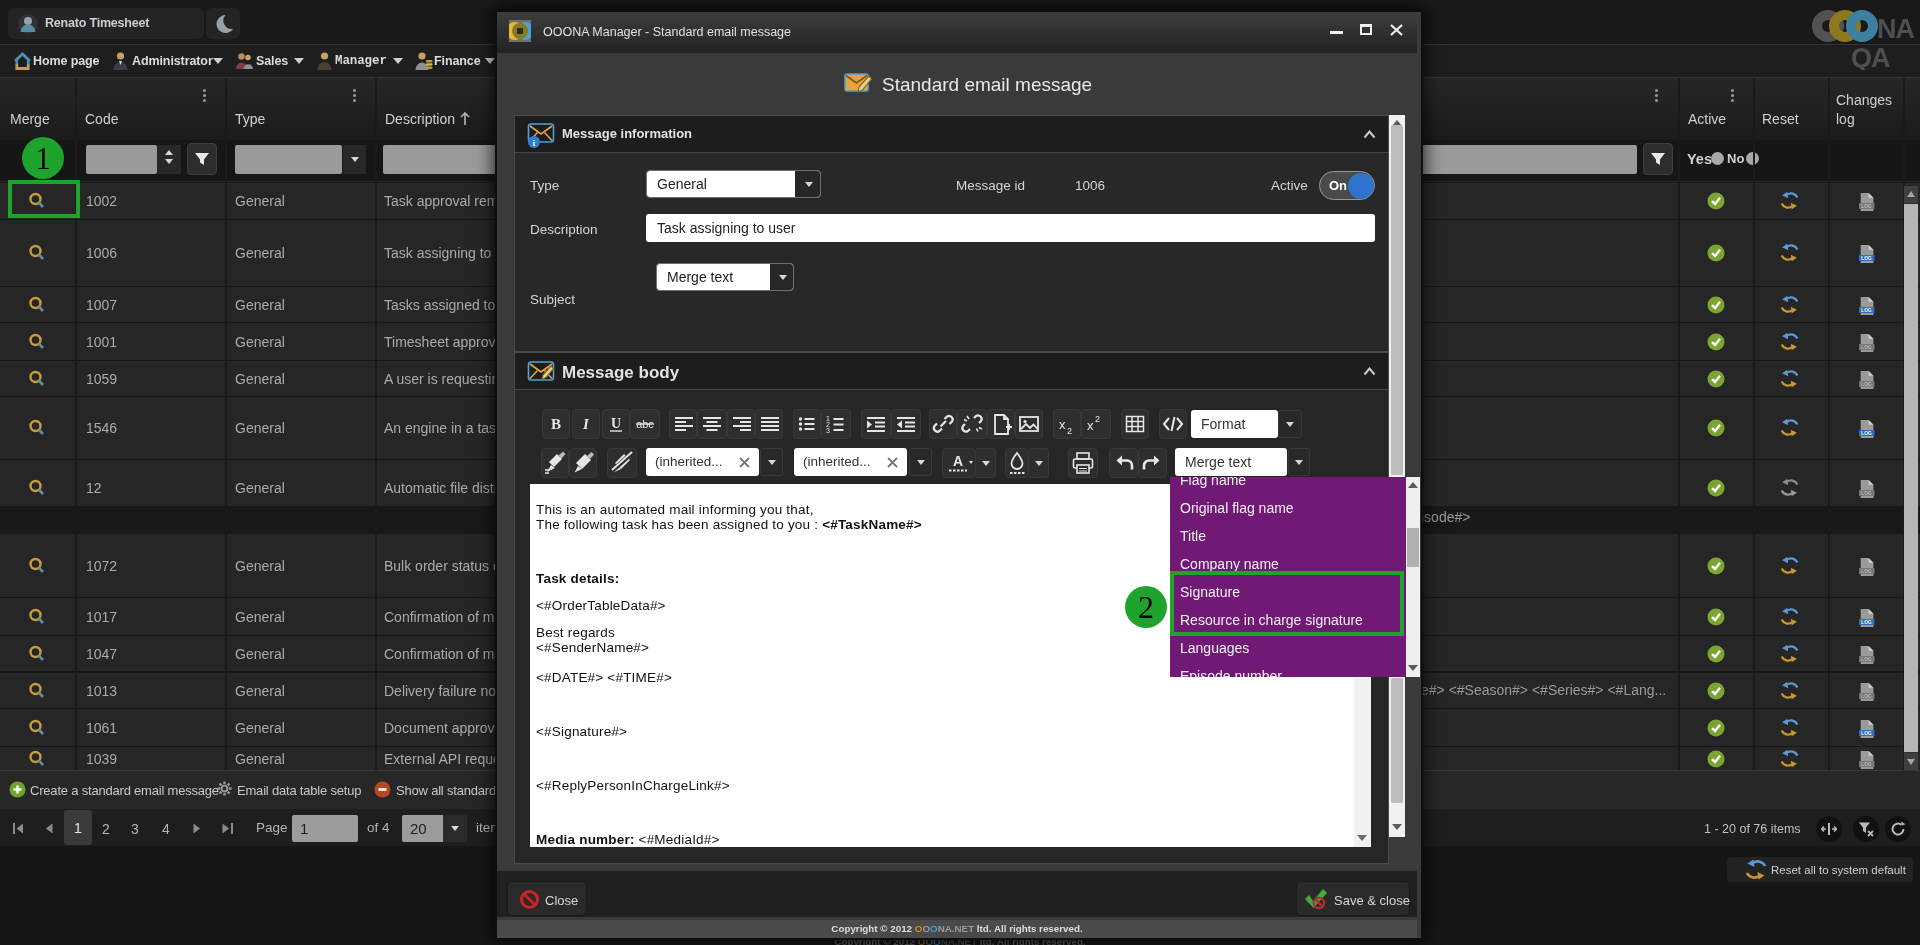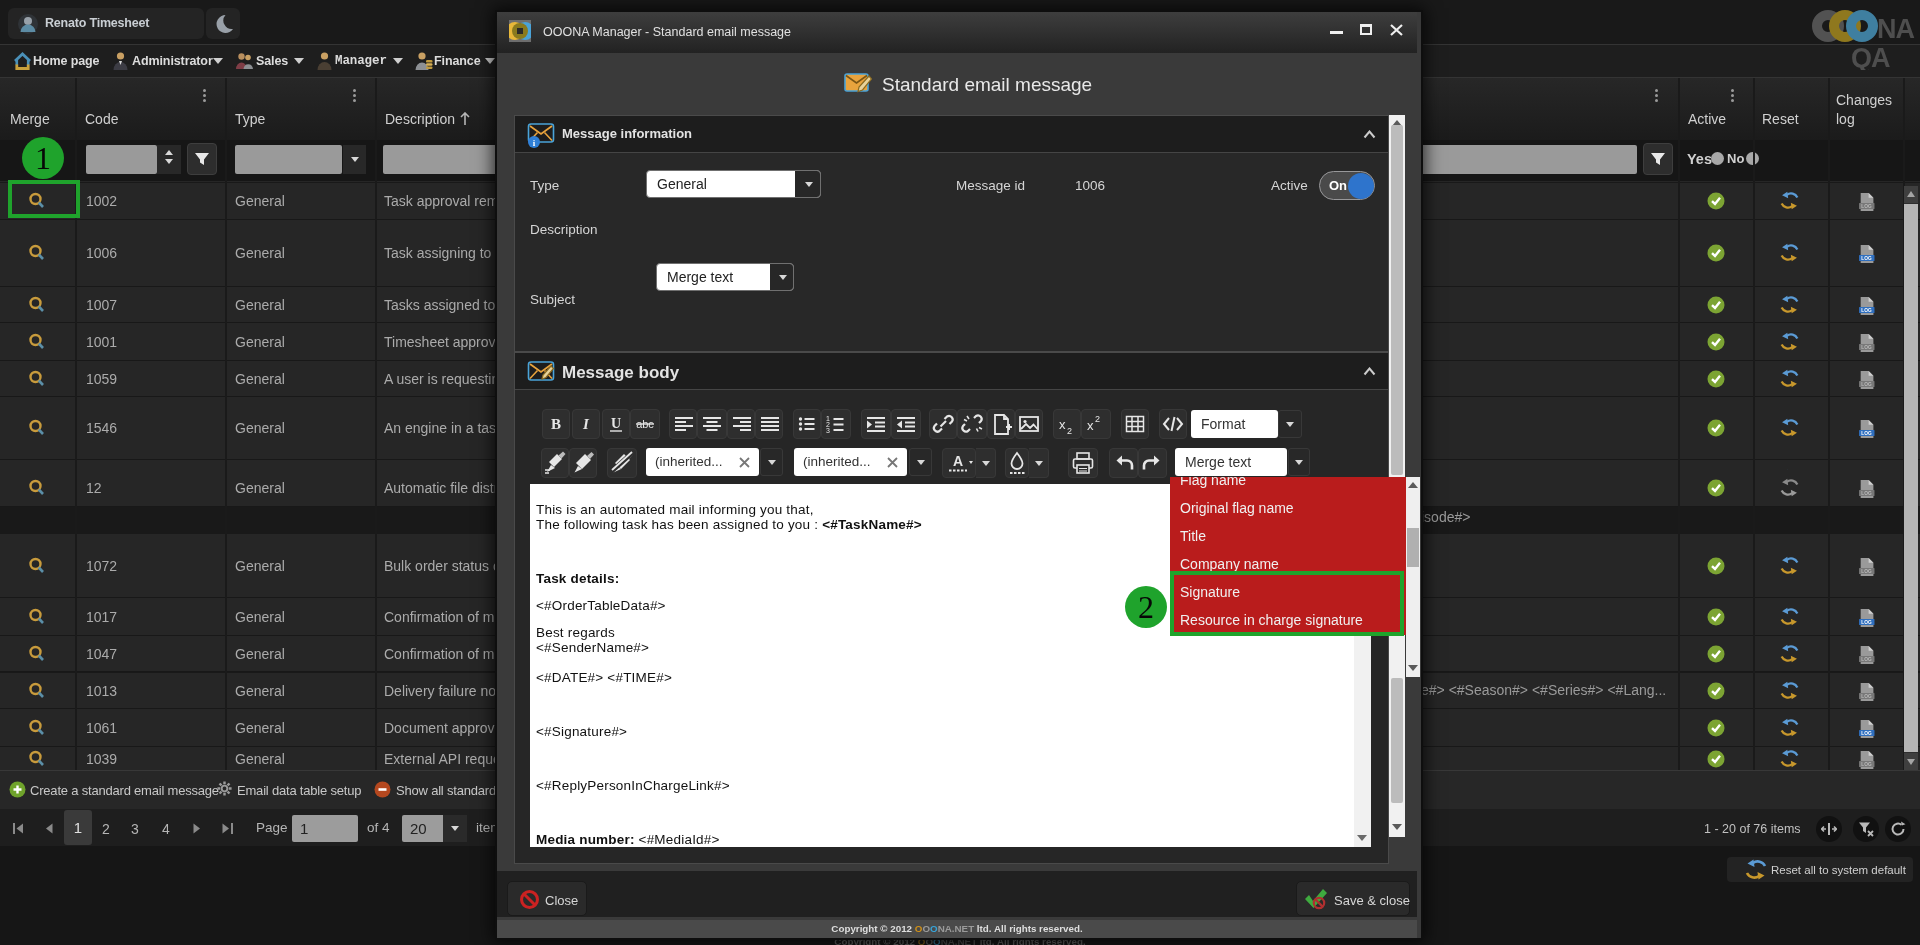--- a/index.html
+++ b/index.html
@@ -668,20 +668,23 @@
         </div>
     </div>
     <div class="abs" style="left:441px;top:62px;font-size:13.5px;color:#d5d5d5">Message id</div>
     <div class="abs" style="left:560px;top:62px;font-size:13.5px;color:#d5d5d5">1006</div>
     <div class="abs" style="left:756px;top:62px;font-size:13.5px;color:#d5d5d5">Active</div>
     <div class="abs" style="left:804px;top:55px;width:56px;height:29px;border-radius:15px;background:#4a4a4a;border:1.5px solid #98989a"></div>
     <div class="abs" style="left:814px;top:62px;font-size:13px;color:#fff;font-weight:bold">On</div>
     <div class="abs" style="left:833px;top:57px;width:26px;height:26px;border-radius:50%;background:#2e74cc"></div>
 
     <div class="abs" style="left:15px;top:106px;font-size:13.5px;color:#d5d5d5">Description</div>
+    <div class="abs" style="left:131px;top:98px;width:729px;height:28px;border-radius:3px;background:#fff">
+      <div class="abs" style="left:11px;top:6px;font-size:14px;color:#222">Task assigning to user</div>
+    </div>
 
     <div class="abs" style="left:141px;top:147px;width:138px;height:28px;border:1px solid #707070;border-radius:4px;background:#fff;overflow:hidden">
       <div class="abs" style="left:10px;top:5px;font-size:14px;color:#222">Merge text</div>
       <div class="abs" style="left:113px;top:0;width:25px;height:28px;background:#272727">
           <div class="tri-dn" style="margin:11px auto 0"></div>
         </div>
     </div>
     <div class="abs" style="left:15px;top:176px;font-size:13.5px;color:#d5d5d5">Subject</div>
   </div>
 
@@ -976,21 +979,21 @@
     <path d="M2 13 L6 9 L10 15 L20 3 L24 7 L10.5 22 z" fill="#3faa3f"></path>
     <circle cx="16" cy="17" r="5.2" fill="none" stroke="#b03030" stroke-width="2.2"></circle>
     <path d="M12.4 13.4 L19.6 20.6" stroke="#b03030" stroke-width="2.2"></path>
   </svg>
   <div class="abs" style="left:837px;top:881px;font-size:13px;color:#d6d6d6;white-space:nowrap">Save &amp; close</div>
 
   <div class="abs" style="left:0;top:908px;width:920px;height:18px;background:#4a4a4a;text-align:center;font-size:9.8px;font-weight:bold;color:#dedede;line-height:18px">Copyright © 2012 <span style="color:#d09018">O</span><span style="color:#9a9a9a">O</span><span style="color:#38a3d8">O</span><span style="color:#9a9a9a">NA.NET</span> ltd. All rights reserved.</div>
 </div>
 
 <div class="abs" style="left:1170px;top:477px;width:250px;height:200px">
-  <div class="abs" style="left:0;top:0;width:236px;height:158px;background:#b91c1c;overflow:hidden">
+  <div class="abs" style="left:0;top:0;width:236px;height:200px;background:#701a75;overflow:hidden">
     <div class="ddi" style="top:-11px">Flag name</div>
     <div class="ddi" style="top:17px">Original flag name</div>
     <div class="ddi" style="top:45px">Title</div>
     <div class="ddi" style="top:73px">Company name</div>
     <div class="ddi" style="top:101px">Signature</div>
     <div class="ddi" style="top:129px">Resource in charge signature</div>
     <div class="ddi" style="top:157px">Languages</div>
     <div class="ddi" style="top:185px">Episode number</div>
   </div>
   <div class="abs" style="left:236px;top:0;width:14px;height:200px;background:#efefef"></div>

